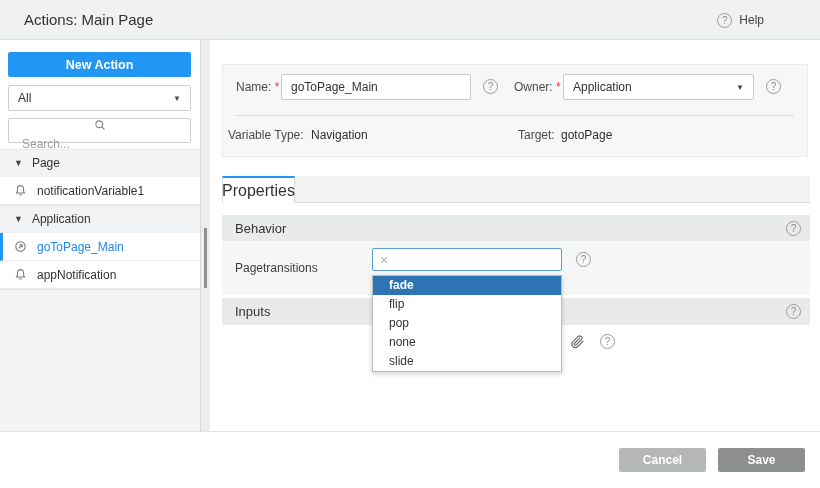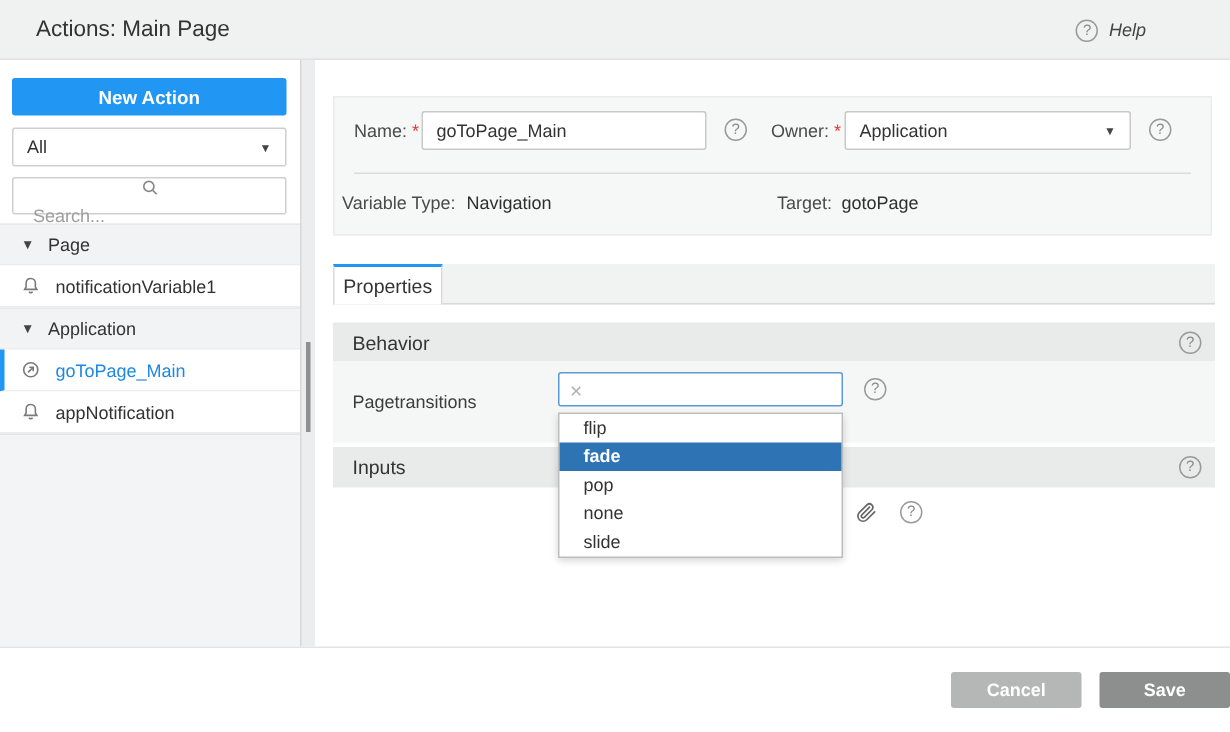--- a/index.html
+++ b/index.html
@@ -7,21 +7,21 @@
   #app { position:relative; width:820px; height:488px; background:#fff; overflow:hidden;
          font-size:12px; color:#333; }
 
   
   .header { position:absolute; top:0; left:0; right:0; height:40px;
             background:#f0f1f1; border-bottom:1px solid #e0e0e0; }
   .header .title { position:absolute; left:24px; top:0; line-height:40px;
                    font-size:15px; color:#333; }
   .header .help { position:absolute; right:56px; top:0; height:40px;
                   display:flex; align-items:center; gap:7px; cursor:pointer; }
-  .header .help .help-text { font-size:12px; color:#444;font-style:italic; }
+  .header .help .help-text { font-size:12px; color:#444; }
 
   .qicon { width:15px; height:15px; min-width:15px; border:1px solid #9a9a9a; border-radius:50%;
            color:#8a8a8a; font-size:10px; line-height:13px; text-align:center;
            display:inline-block; background:transparent; }
 
   
   .sidebar { position:absolute; top:40px; left:0; width:200px; bottom:57px; background:#fff; }
   .btn-new { position:absolute; left:8px; top:12px; width:183px; height:25px;
              background:#2196f3; color:#fff; font-size:12.5px; font-weight:bold;
              border:none; border-radius:2px; cursor:pointer; }
@@ -71,21 +71,21 @@
   .frow2 { position:absolute; left:0; right:0; top:60px; height:20px; }
   .val { position:absolute; font-size:12px; color:#2f2f2f; font-weight:normal; line-height:20px; }
   .lab2 { position:absolute; font-size:12px; color:#4a4a4a; line-height:20px; }
 
   
   .tabrow { position:absolute; left:12px; right:10px; top:136px; height:27px;
             background:#f1f2f2; border-bottom:1px solid #d8d8d8; }
   .tab-active { position:absolute; left:0; top:0; width:73px; height:27px; background:#fff;
                 border-top:2px solid #2196f3; border-left:1px solid #dadada; border-right:1px solid #dadada;
                 display:flex; align-items:center; justify-content:center;
-                font-size:13px; color:#333; cursor:pointer; }
+                font-size:16px; color:#333; cursor:pointer; }
 
   
   .sec-head { position:absolute; left:12px; right:10px; height:26px; background:#e9eaea;
               display:flex; align-items:center; padding:0 9px 0 13px; }
   .sec-head .shlabel { flex:1; font-size:13px; color:#333; }
   .sec-body { position:absolute; left:12px; right:10px; background:#f5f6f6; }
   .behavior-head { top:175px; }
   .behavior-body { top:201px; height:54px; }
   .inputs-head { top:258px; height:27px; }
   .inputs-body { top:285px; height:47px; }
@@ -102,21 +102,21 @@
   .dropdown { position:absolute; left:162px; top:235px; width:190px; background:#fff;
               border:1px solid #bdbdbd; box-shadow:0 2px 5px rgba(0,0,0,.18); z-index:10; }
   .opt { height:19px; line-height:19px; padding-left:16px; font-size:12px; color:#333; cursor:pointer; }
   .opt.selected { background:#2e74b5; color:#fff; font-weight:bold; }
 
   .icon-btn { position:absolute; cursor:pointer; }
 
   
   .footer { position:absolute; left:0; right:0; bottom:0; height:57px; background:#fff;
             border-top:1px solid #e3e3e3; display:flex; align-items:center;
-            justify-content:flex-end; gap:12px; }
+            justify-content:flex-end; gap:12px; padding-right:15px; }
   .fbtn { height:24px; border:none; border-radius:2px; color:#fff; font-size:12px;
           font-weight:bold; cursor:pointer; font-family:"Liberation Sans", sans-serif; }
   .fbtn.cancel { width:87px; background:#b5b6b6; }
   .fbtn.save { width:87px; background:#8d8e8e; }
   .fbtn.saveclose { width:90px; background:#2196f3; }
 
   svg { display:block; }
 </style>
 </head>
 <body>
@@ -231,22 +231,22 @@
     <div class="sec-body behavior-body">
       <span class="fieldlab" style="top:20px;">Pagetransitions</span>
     </div>
 
     <div class="ptrans-input">
       <span class="clear-x">×</span>
     </div>
     <span class="qicon icon-btn" style="left:366px; top:212px;">?</span>
 
     <div class="dropdown">
+      <div class="opt selected">fade</div>
       <div class="opt">flip</div>
-      <div class="opt selected">fade</div>
       <div class="opt">pop</div>
       <div class="opt">none</div>
       <div class="opt">slide</div>
     </div>
 
     <div class="sec-head inputs-head">
       <span class="shlabel">Inputs</span>
       <span class="qicon">?</span>
     </div>
     <span class="icon-btn" style="left:360px; top:294px;">

